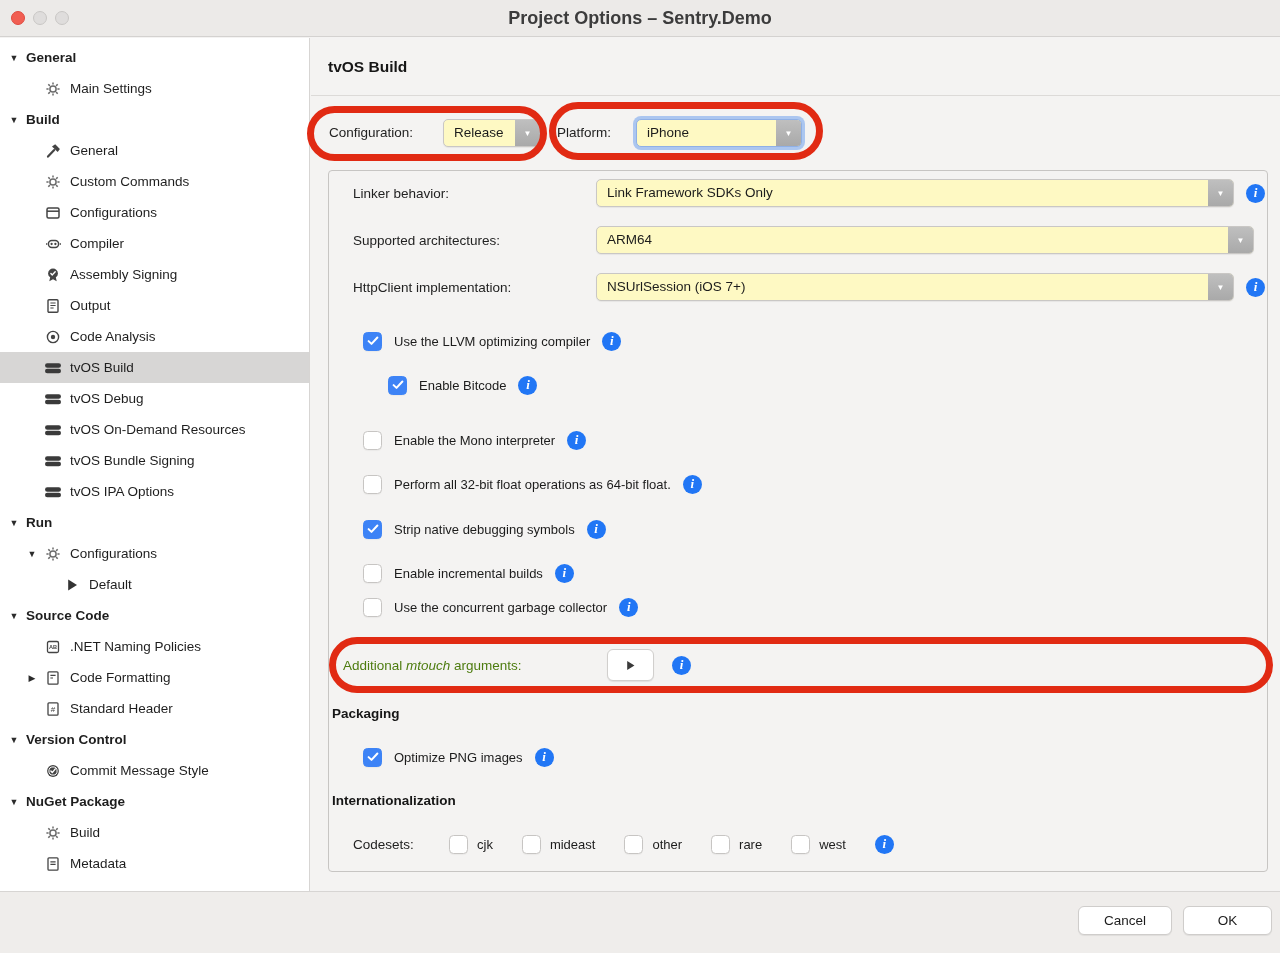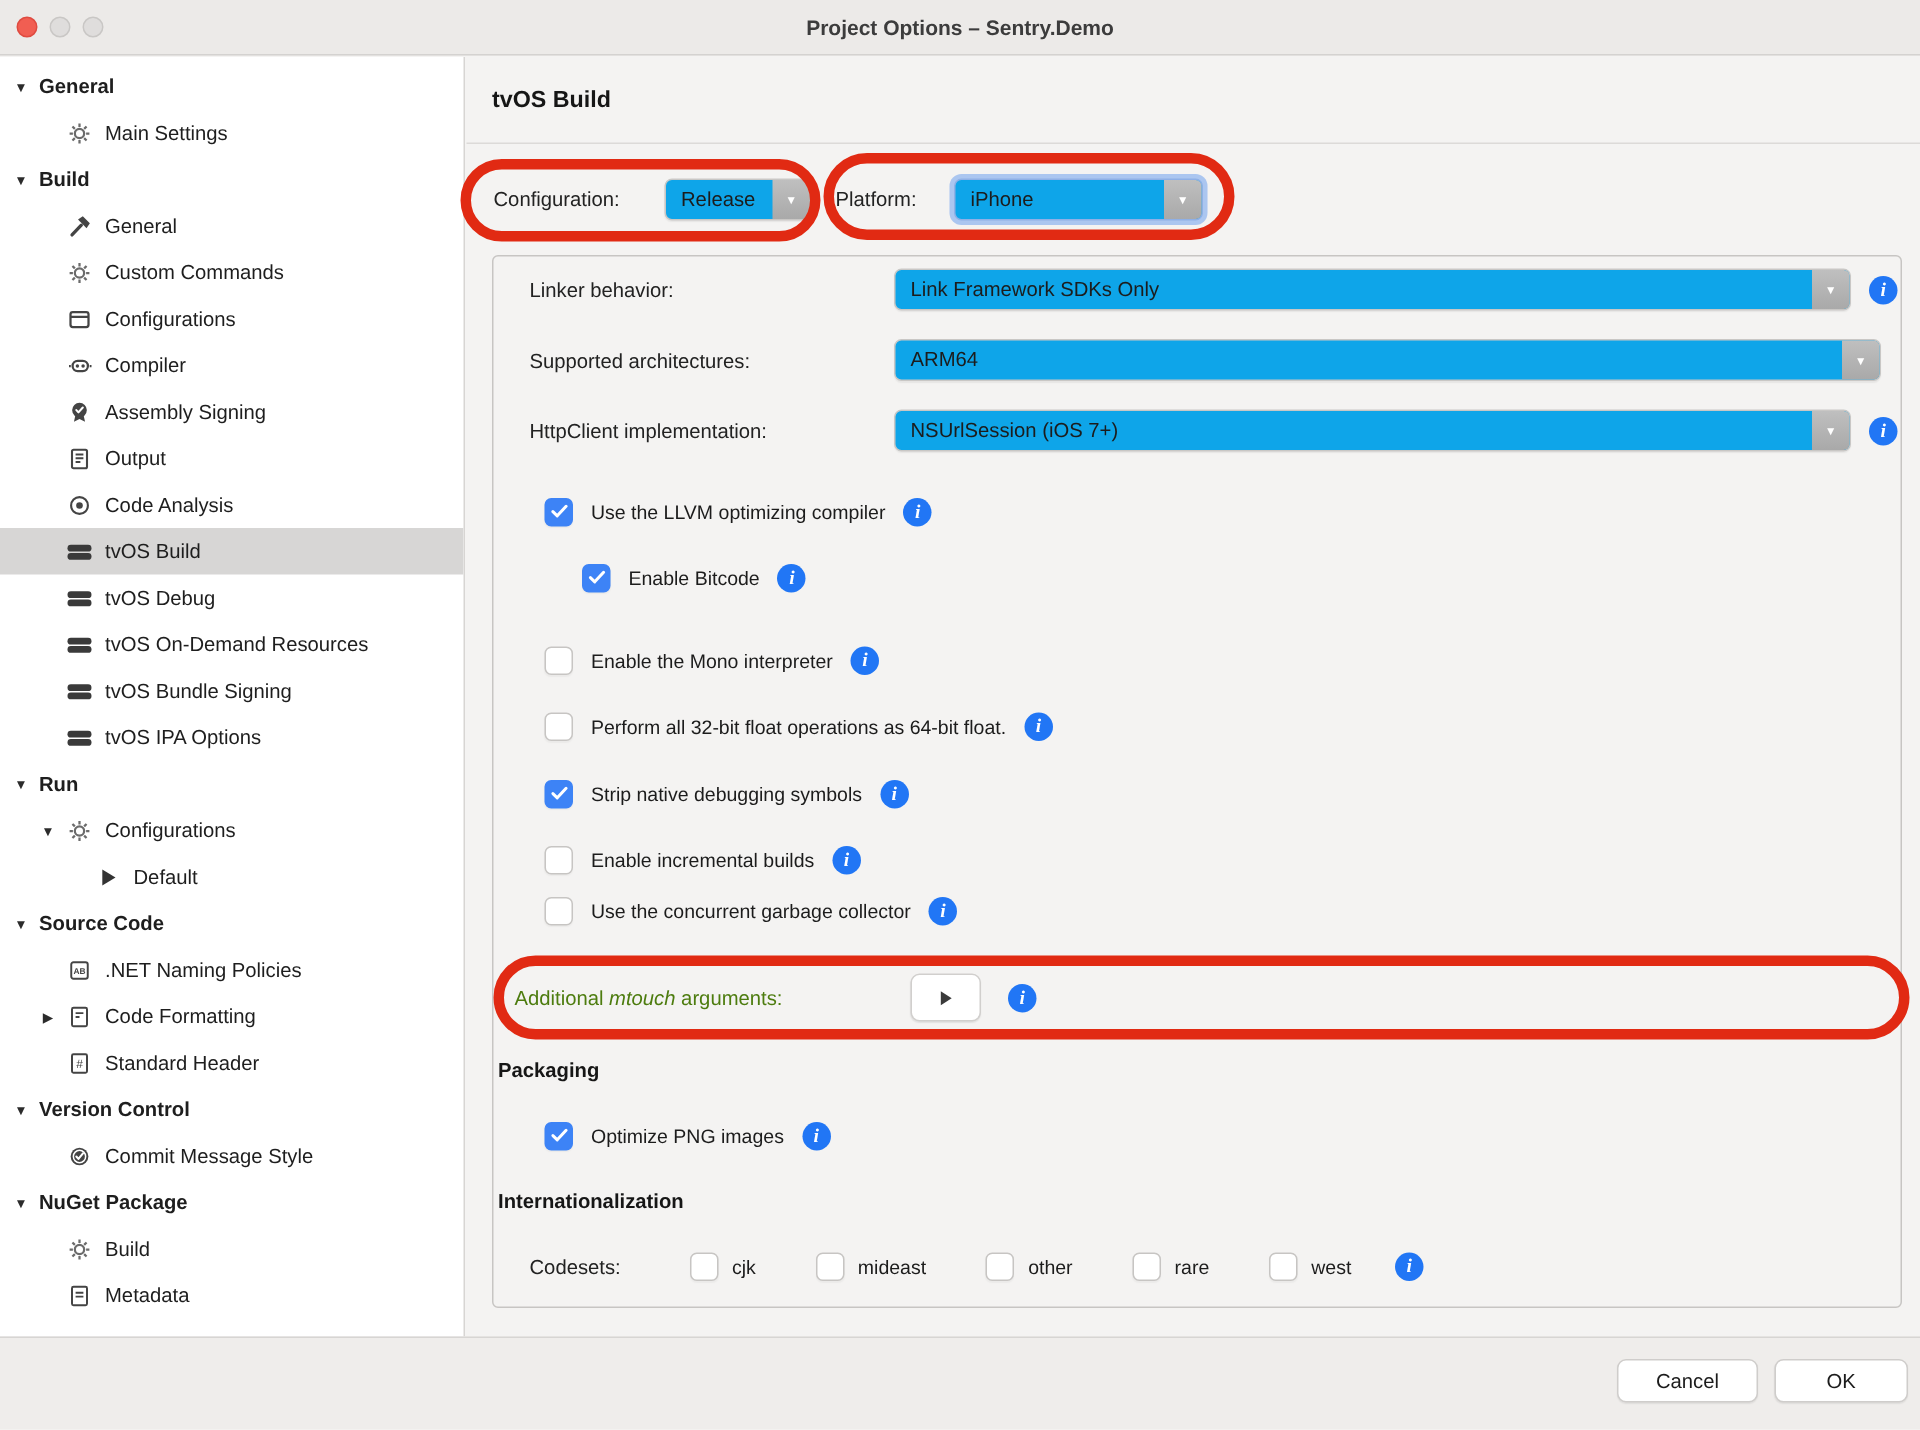--- a/index.html
+++ b/index.html
@@ -5,42 +5,42 @@
   * { margin:0; padding:0; box-sizing:border-box; }
   html,body { width:1280px; height:953px; }
   body {
     position:relative; overflow:hidden;
     font-family:"Liberation Sans", sans-serif;
     background:#f4f3f2; color:#1d1d1f;
   }
   
   .titlebar { position:absolute; left:0; top:0; width:1280px; height:37px;
     background:#eceae8; border-bottom:1px solid #d4d2d0; }
-  .title { text-align:center; line-height:37px; font-size:14px; font-weight:bold; color:#3c3c3c; }
+  .title { text-align:center; line-height:37px; font-size:18px; font-weight:bold; color:#3c3c3c; }
   .traffic { position:absolute; left:11px; top:11px; display:flex; gap:8px; }
   .tl { width:14px; height:14px; border-radius:50%; }
   .tl.red  { background:#f15e52; border:1px solid #df4b40; }
   .tl.gray { background:#dfdddc; border:1px solid #c9c7c5; }
   
   .sidebar { position:absolute; left:0; top:38px; width:310px; height:853px;
     background:#ffffff; border-right:1px solid #d7d5d3; padding-top:4px; overflow:hidden; }
   .side-item { height:31px; display:flex; align-items:center; font-size:13.5px; color:#1e1e1e; cursor:default; }
   .side-item.header { font-weight:bold; }
   .side-item.selected { background:#d7d6d5; }
   .expander { width:12px; margin-right:6px; font-size:9px; color:#2b2b2b; text-align:center; flex:none; }
   .side-icon { width:18px; height:17px; margin-right:8px; display:inline-flex; align-items:center; justify-content:center; flex:none; }
   .side-icon svg { display:block; }
   
   .main { position:absolute; left:311px; top:38px; width:969px; height:853px; background:#f4f3f2; }
   .page-title { position:absolute; left:17px; top:20px; font-size:15.5px; font-weight:bold; color:#161616; }
   .hdr-div { position:absolute; left:0; top:57px; width:969px; height:1px; background:#dcdad8; }
   .config-row { position:absolute; left:0; top:81px; width:969px; height:28px; }
   .cfg-label { position:absolute; font-size:13.5px; line-height:28px; color:#222; }
   
-  .combo { height:28px; background:#0ea5e9; border:1px solid #c9c7c5; border-radius:5px;
+  .combo { height:28px; background:#fef9c3; border:1px solid #c9c7c5; border-radius:5px;
     display:flex; align-items:stretch; box-shadow:0 1px 1px rgba(0,0,0,.06); cursor:default; }
   .combo-text { flex:1; padding:0 10px; font-size:13.5px; line-height:26px; color:#1c1c1c;
     white-space:nowrap; overflow:hidden; }
   .combo-arrow { width:25px; background:linear-gradient(#bfbfbf,#a9a9a9); border-radius:0 4px 4px 0;
     display:flex; align-items:center; justify-content:center; color:#fff; font-size:8px; flex:none; }
   .combo.focus { box-shadow:0 0 0 3px rgba(122,168,238,.6); border-color:#8fb0e6; }
   
   .groupbox { position:absolute; left:17px; top:132px; width:940px; height:702px;
     border:1px solid #c7c5c3; border-radius:4px; background:#f4f3f2; }
   .frow { position:absolute; left:24px; display:flex; align-items:center; height:14px; }
@@ -59,21 +59,21 @@
   .mtouch-row { position:absolute; left:14px; top:477px; height:34px; display:flex; align-items:center; }
   .mtouch-label { width:253px; font-size:13.5px; color:#4d7c0f; flex:none; }
   .mtouch-label i { font-style:italic; }
   .text-field { width:578px; height:28px; border:1px solid #b7b5b3; border-radius:2px; background:#fff;
     font-family:"Liberation Sans", sans-serif; font-size:13.5px; color:#1c1c1c; padding:0 8px; flex:none; }
   .fwd-btn { width:47px; height:32px; margin-left:11px; background:#fff; border:1px solid #d1cfcd;
     border-radius:6px; display:flex; align-items:center; justify-content:center; font-size:10px; color:#333;
     box-shadow:0 1px 1px rgba(0,0,0,.08); flex:none; }
   .codesets { position:absolute; left:24px; top:663px; display:flex; align-items:center; height:20px; }
   .codesets .cs-label { width:70px; font-size:13.5px; color:#222; flex:none; margin-right:26px; }
-  .cs-opt { display:flex; align-items:center; margin-right:29px;margin-left:11px; }
+  .cs-opt { display:flex; align-items:center; margin-right:29px; }
   .cs-opt .cblabel { margin-left:9px; }
   
   .footer { position:absolute; left:0; top:891px; width:1280px; height:62px;
     background:#efedeb; border-top:1px solid #d7d5d3; }
   .btn { position:absolute; top:14px; height:29px; background:#fff; border:1px solid #cfcdcb;
     border-radius:6px; font-family:"Liberation Sans", sans-serif; font-size:13.5px; color:#1c1c1c;
     box-shadow:0 1px 1px rgba(0,0,0,.07); }
   .btn.cancel { right:108px; width:94px; }
   .btn.ok { right:8px; width:89px; }
   

